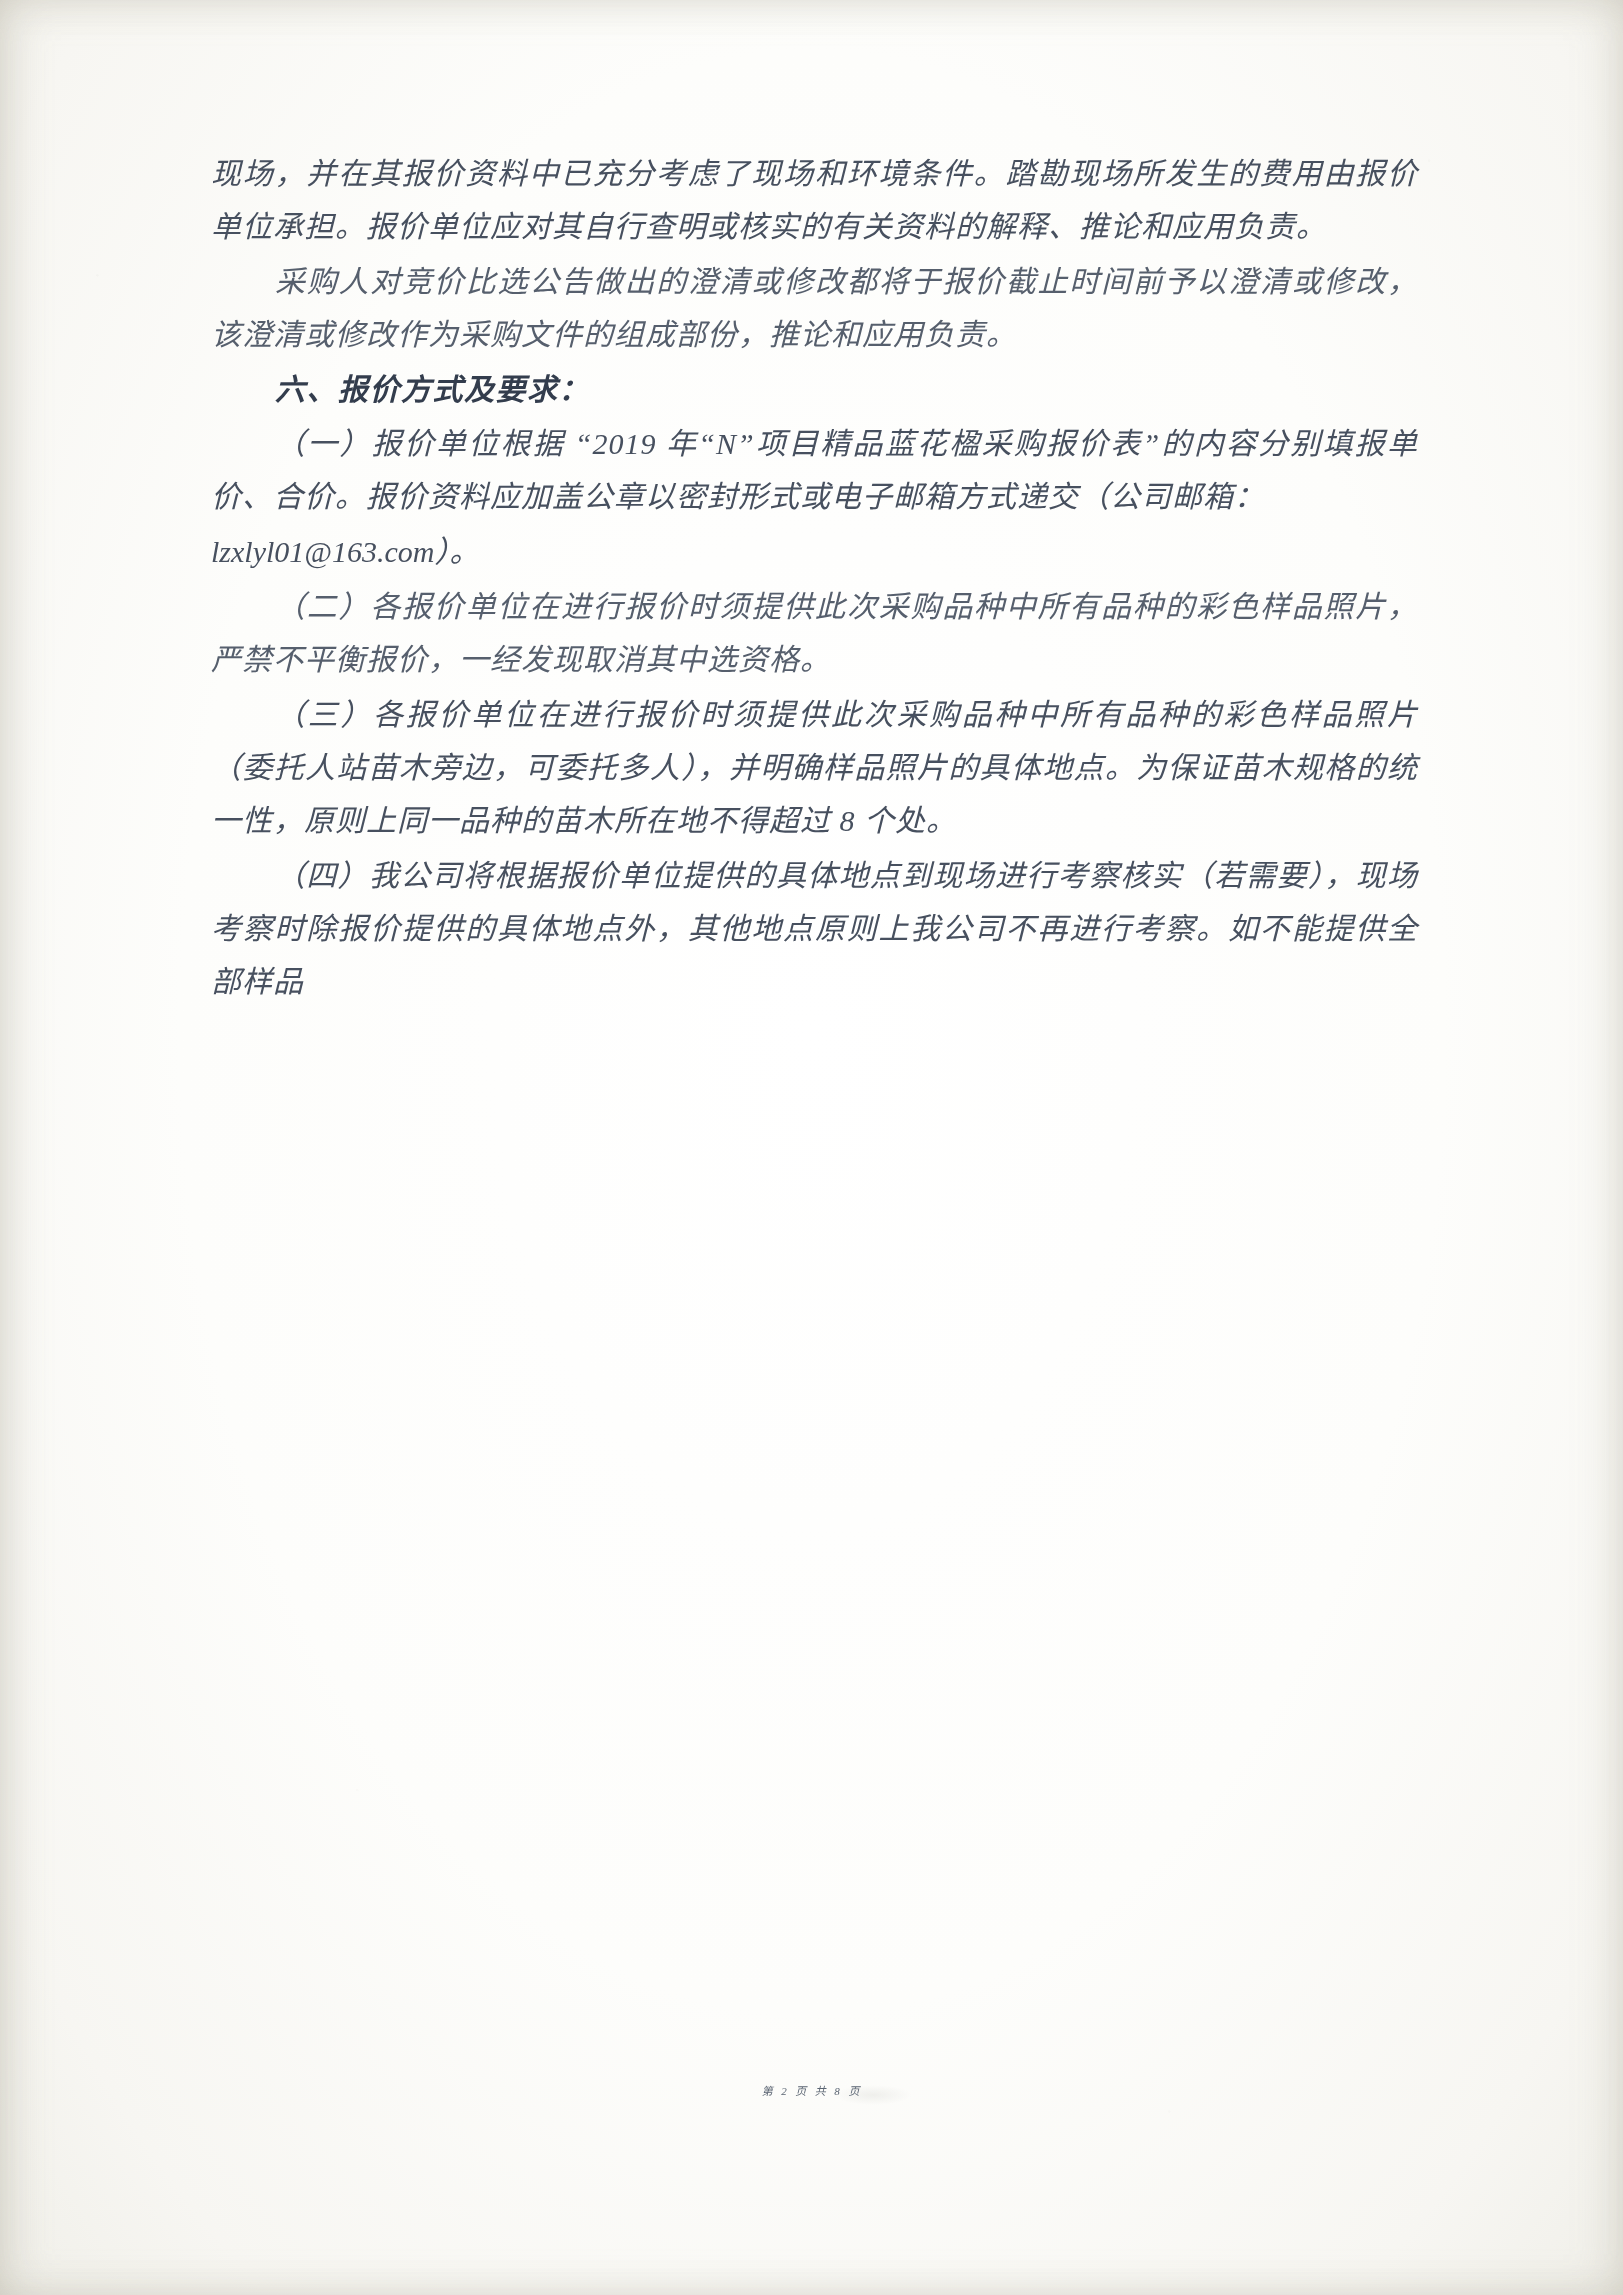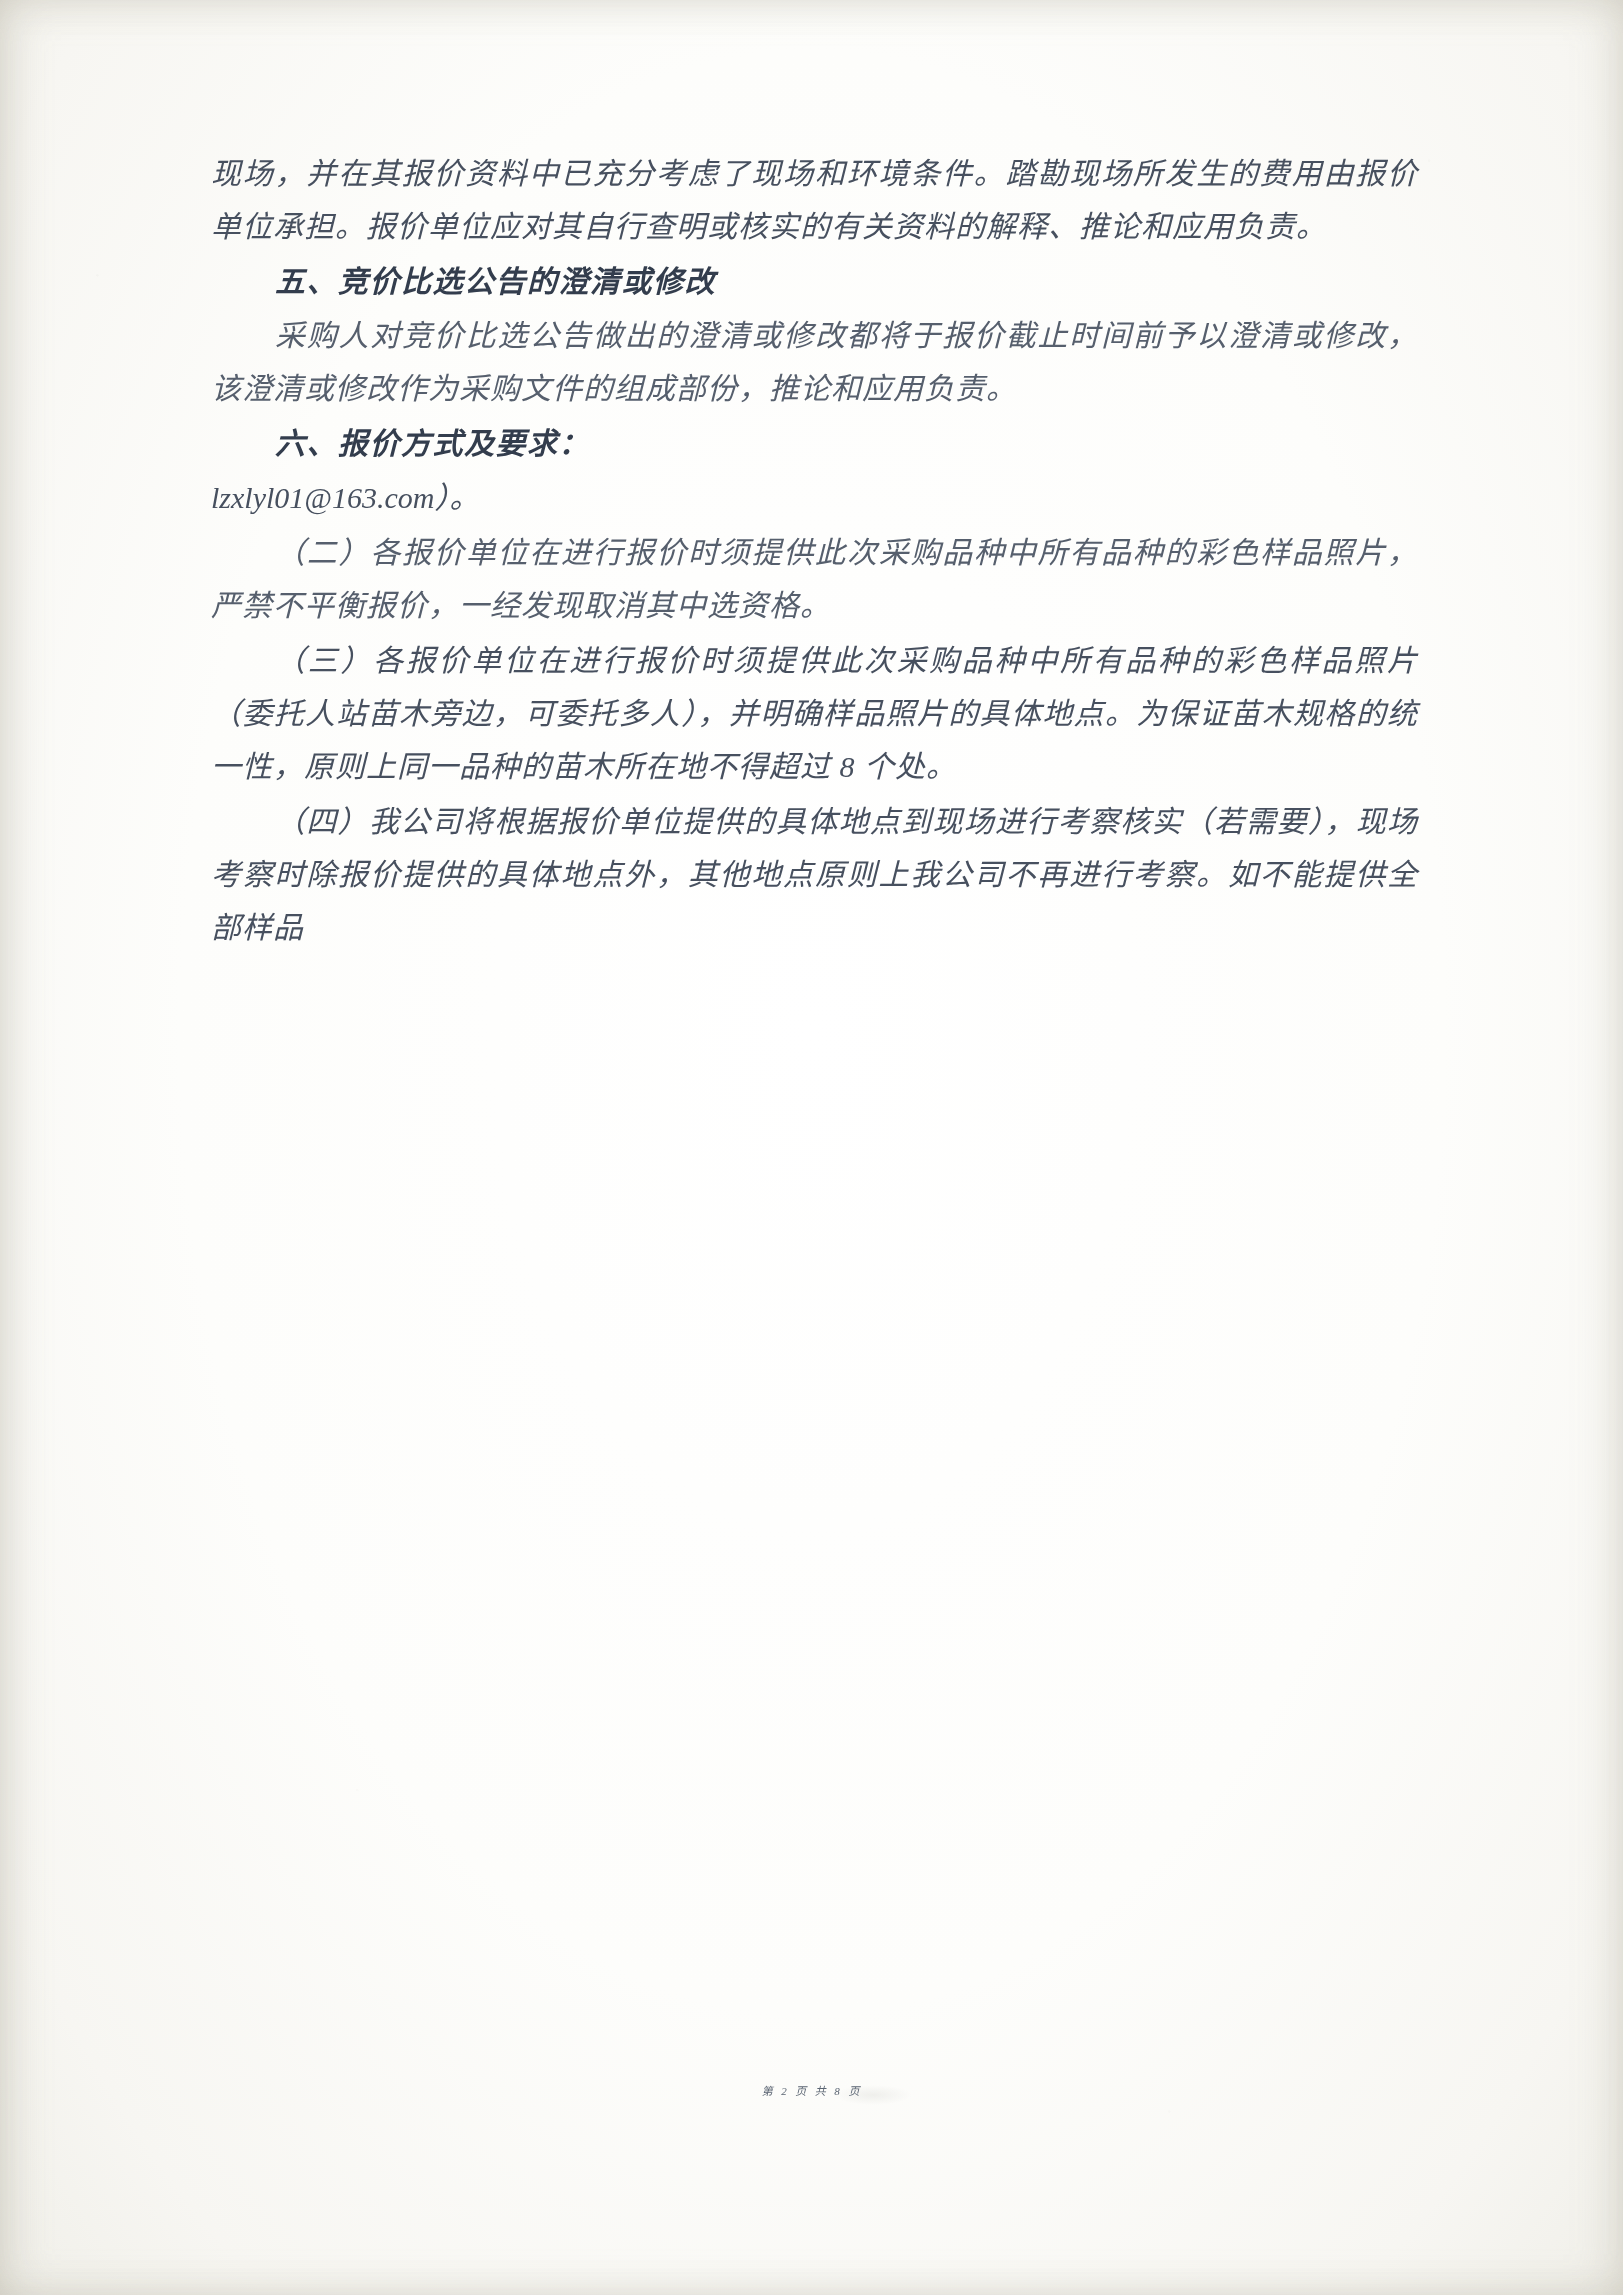--- a/index.html
+++ b/index.html
@@ -117,26 +117,26 @@
 <body>
 
 <div class="page">
   <div class="speckle"></div>
 
   <div class="content">
 
     <p class="para ink-mid">现场，并在其报价资料中已充分考虑了现场和环境条件。踏勘现场所发生的费用由报价单位承担。报价单位应对其自行查明或核实的有关资料的解释、推论和应用负责。</p>
 
 
-    <p class="heading ink-dark">五、竞价比选公告的澄清或修改</p>
 
     <p class="para indent ink-light">采购人对竞价比选公告做出的澄清或修改都将于报价截止时间前予以澄清或修改，该澄清或修改作为采购文件的组成部份，推论和应用负责。</p>
 
     <p class="heading ink-dark">六、报价方式及要求：</p>
 
+    <p class="para indent ink-mid">（一）报价单位根据 “2019 年“N”项目精品蓝花楹采购报价表”的内容分别填报单价、合价。报价资料应加盖公章以密封形式或电子邮箱方式递交（公司邮箱：</p>
 
     <p class="para latin ink-mid">lzxlyl01@163.com）。</p>
 
     <p class="para indent ink-light">（二）各报价单位在进行报价时须提供此次采购品种中所有品种的彩色样品照片，严禁不平衡报价，一经发现取消其中选资格。</p>
 
     <p class="para indent ink-mid">（三）各报价单位在进行报价时须提供此次采购品种中所有品种的彩色样品照片（委托人站苗木旁边，可委托多人），并明确样品照片的具体地点。为保证苗木规格的统一性，原则上同一品种的苗木所在地不得超过 8 个处。</p>
 
     <p class="para indent ink-mid">（四）我公司将根据报价单位提供的具体地点到现场进行考察核实（若需要），现场考察时除报价提供的具体地点外，其他地点原则上我公司不再进行考察。如不能提供全部样品</p>
 
   </div>

